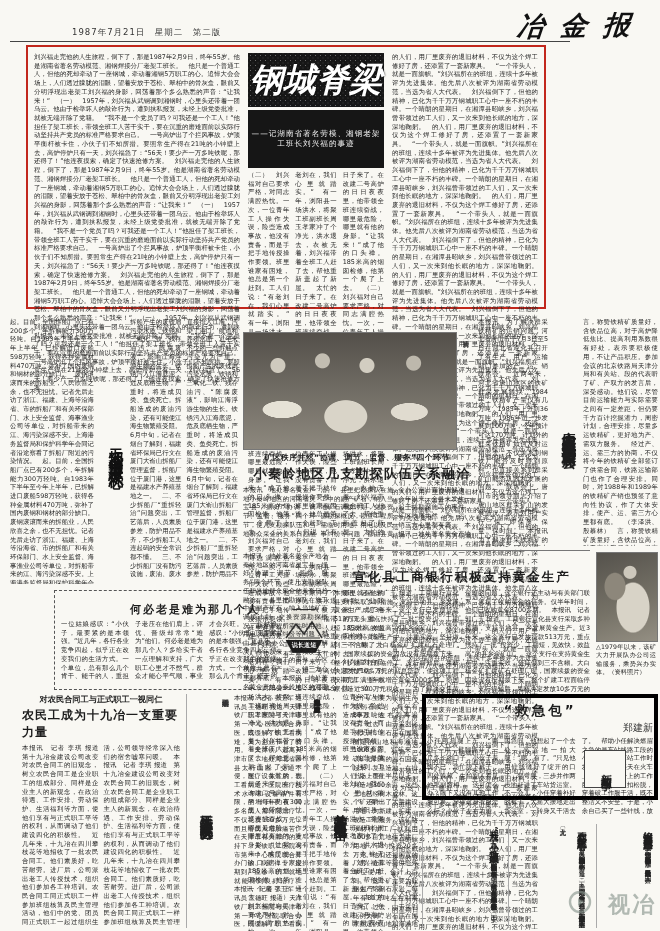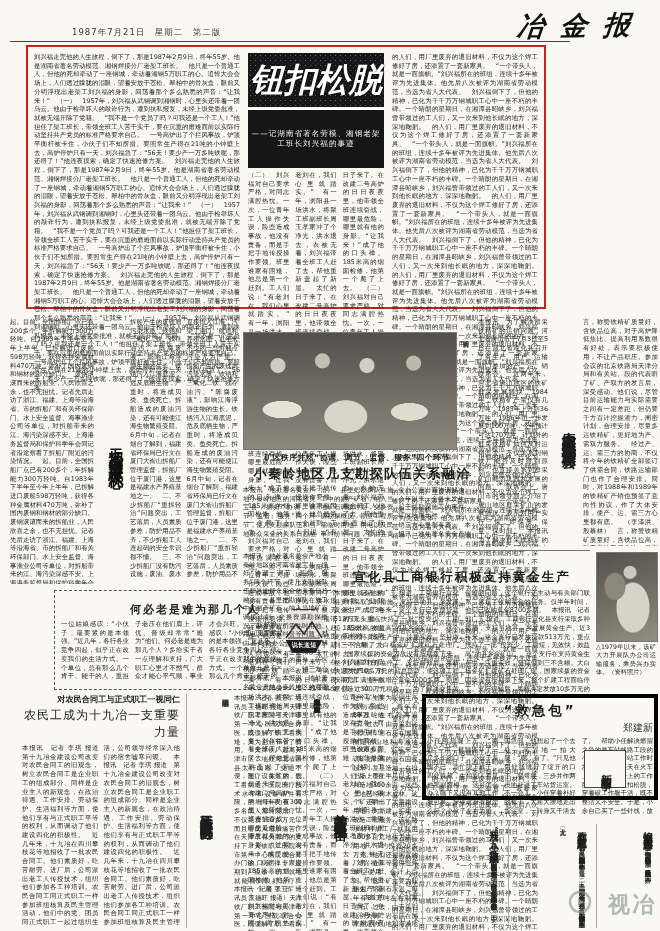--- a/index.html
+++ b/index.html
@@ -63,22 +63,22 @@
   #photo2{left:596px;top:552px;width:60px;height:88px;background-color:#3f3d38;
     background-image:
       radial-gradient(circle at 55% 22%,#cdc8bc 0 6px,transparent 7px),
       radial-gradient(ellipse at 30% 38%,#8d877b 0 10px,transparent 11px),
       radial-gradient(ellipse at 60% 62%,#d8d3c7 0 16px,transparent 17px),
       linear-gradient(160deg,#55524c 0%,#777368 60%,#948f83 100%);
     border:1px solid #777;}
   #photo2-cap{left:596px;top:643px;width:60px;height:46px;font-size:6.2px;}
   
   #nongmin{left:22px;top:694px;width:158px;height:234px;}
-  #nm-kicker{font-size:8.2px;font-weight:bold;text-align:right;}
-  #nm-headline{font-size:12px;font-weight:normal;text-align:right;letter-spacing:1px;margin:2px 0 3px;}
+  #nm-kicker{font-size:8.2px;font-weight:bold;text-align:center;}
+  #nm-headline{font-size:12px;font-weight:bold;text-align:left;letter-spacing:1px;margin:2px 0 3px;}
   #nm-body{height:188px;column-count:2;column-gap:5px;}
   #tiantie{left:186px;top:694px;width:116px;height:234px;display:flex;gap:4px;border-left:1px solid #aaa;padding-left:4px;box-sizing:border-box;}
   #tt-headline{width:24px;height:100%;font-size:13px;font-weight:bold;letter-spacing:1px;text-align:center;}
   #tt-lead{width:11px;height:100%;font-size:7px;color:#333;}
   #tt-body{flex:1;height:100%;}
   #ganjingzi{left:306px;top:694px;width:112px;height:234px;display:flex;gap:4px;border-left:1px solid #aaa;padding-left:4px;box-sizing:border-box;}
   #gj-kicker{width:10px;height:100%;font-size:6.6px;font-weight:bold;}
   #gj-headline{width:24px;height:100%;font-size:13px;font-weight:bold;letter-spacing:1px;text-align:center;}
   #gj-body{flex:1;height:100%;}
   
@@ -104,21 +104,21 @@
 
 <div id="paper">
 
   <div class="art" id="dateline">1987年7月21日　星期二　第二版</div>
   <div class="art" id="masthead">冶金报</div>
   <div class="art" id="headrule"></div>
 
   <div class="art" id="feature">
     <div class="bt" id="feat-left">刘兴福走完他的人生旅程，倒下了，那是1987年2月9日，终年55岁。他是湖南省著名劳动模范、湘钢焊接分厂老架工班长。　他只是一个普通工人，但他的死却牵动了一座钢城，牵动着湘钢5万职工的心。追悼大会会场上，人们透过朦胧的泪眼，望着安放于苍松、翠柏中的骨灰盒，眼前又分明浮现出老架工刘兴福的身影，回荡着那个多么熟悉的声音：“让我来！”　（一）　1957年，刘兴福从武钢调到湘钢时，心里头还带着一团乌云。他由于检举坏人的敲诈行为，遭到挟私报复，未经上级党委批准，就被无端开除了党籍。　“我不是一个党员了吗？可我还是一个工人！”他担任了架工班长，带领全班工人苦干实干，要在沉重的磨难面前以实际行动坚持共产党员的标准严格要求自己。　一号高炉出了个拦风事故，炉顶平衡杆被卡住，小伙子们不知所措。要照常生产得在21吨的小钟壁上去，高炉停炉只有一天，刘兴福急了：“56天！要少产一万多吨铁呢，那还得了！”他连夜摸索，确定了快速抢修方案。　刘兴福走完他的人生旅程，倒下了，那是1987年2月9日，终年55岁。他是湖南省著名劳动模范、湘钢焊接分厂老架工班长。　他只是一个普通工人，但他的死却牵动了一座钢城，牵动着湘钢5万职工的心。追悼大会会场上，人们透过朦胧的泪眼，望着安放于苍松、翠柏中的骨灰盒，眼前又分明浮现出老架工刘兴福的身影，回荡着那个多么熟悉的声音：“让我来！”　（一）　1957年，刘兴福从武钢调到湘钢时，心里头还带着一团乌云。他由于检举坏人的敲诈行为，遭到挟私报复，未经上级党委批准，就被无端开除了党籍。　“我不是一个党员了吗？可我还是一个工人！”他担任了架工班长，带领全班工人苦干实干，要在沉重的磨难面前以实际行动坚持共产党员的标准严格要求自己。　一号高炉出了个拦风事故，炉顶平衡杆被卡住，小伙子们不知所措。要照常生产得在21吨的小钟壁上去，高炉停炉只有一天，刘兴福急了：“56天！要少产一万多吨铁呢，那还得了！”他连夜摸索，确定了快速抢修方案。　刘兴福走完他的人生旅程，倒下了，那是1987年2月9日，终年55岁。他是湖南省著名劳动模范、湘钢焊接分厂老架工班长。　他只是一个普通工人，但他的死却牵动了一座钢城，牵动着湘钢5万职工的心。追悼大会会场上，人们透过朦胧的泪眼，望着安放于苍松、翠柏中的骨灰盒，眼前又分明浮现出老架工刘兴福的身影，回荡着那个多么熟悉的声音：“让我来！”　（一）　1957年，刘兴福从武钢调到湘钢时，心里头还带着一团乌云。他由于检举坏人的敲诈行为，遭到挟私报复，未经上级党委批准，就被无端开除了党籍。　“我不是一个党员了吗？可我还是一个工人！”他担任了架工班长，带领全班工人苦干实干，要在沉重的磨难面前以实际行动坚持共产党员的标准严格要求自己。　一号高炉出了个拦风事故，炉顶平衡杆被卡住，小伙子们不知所措。要照常生产得在21吨的小钟壁上去，高炉停炉只有一天，刘兴福急了：“56天！要少产一万多吨铁呢，那还得了！”他连夜摸索，确定了快速抢修方案。</div>
     <div id="feat-center">
-      <div id="title-art">钮扣松脱</div>
+      <div id="title-art">钢城脊梁</div>
       <div id="feat-subtitle">——记湖南省著名劳模、湘钢老架工班长刘兴福的事迹</div>
       <div class="bt" id="feat-mid-body">（二）　刘兴福对自己要求严格，对同志满腔热忱。一次，一位青年工人操作失误，险些造成事故，他没有责备，而是手把手地传授操作要领。班里谁家有困难，他总是第一个赶到。工人们说：“有老刘在，我们心里就踏实。”　有一年，浏阳县一场洪水，将聚工班副班长周玉孝家冲了个净光，洪水退去，衣被无着，刘兴福带着全班工人赶了去，帮他重新盖起了新屋。　太忙的日子来了。在改建二号高炉的日日夜夜里，他带领全班连续奋战，哪里最危险，哪里就有他的身影。“让我来！”成了他的口头禅。185米高的烟囱检修，他第一个爬了上去。　（二）　刘兴福对自己要求严格，对同志满腔热忱。一次，一位青年工人操作失误，险些造成事故，他没有责备，而是手把手地传授操作要领。班里谁家有困难，他总是第一个赶到。工人们说：“有老刘在，我们心里就踏实。”　有一年，浏阳县一场洪水，将聚工班副班长周玉孝家冲了个净光，洪水退去，衣被无着，刘兴福带着全班工人赶了去，帮他重新盖起了新屋。　太忙的日子来了。在改建二号高炉的日日夜夜里，他带领全班连续奋战，哪里最危险，哪里就有他的身影。“让我来！”成了他的口头禅。185米高的烟囱检修，他第一个爬了上去。　（二）　刘兴福对自己要求严格，对同志满腔热忱。一次，一位青年工人操作失误，险些造成事故，他没有责备，而是手把手地传授操作要领。班里谁家有困难，他总是第一个赶到。工人们说：“有老刘在，我们心里就踏实。”　有一年，浏阳县一场洪水，将聚工班副班长周玉孝家冲了个净光，洪水退去，衣被无着，刘兴福带着全班工人赶了去，帮他重新盖起了新屋。　太忙的日子来了。在改建二号高炉的日日夜夜里，他带领全班连续奋战，哪里最危险，哪里就有他的身影。“让我来！”成了他的口头禅。185米高的烟囱检修，他第一个爬了上去。　（二）　刘兴福对自己要求严格，对同志满腔热忱。一次，一位青年工人操作失误，险些造成事故，他没有责备，而是手把手地传授操作要领。班里谁家有困难，他总是第一个赶到。工人们说：“有老刘在，我们心里就踏实。”　有一年，浏阳县一场洪水，将聚工班副班长周玉孝家冲了个净光，洪水退去，衣被无着，刘兴福带着全班工人赶了去，帮他重新盖起了新屋。　太忙的日子来了。在改建二号高炉的日日夜夜里，他带领全班连续奋战，哪里最危险，哪里就有他的身影。“让我来！”成了他的口头禅。185米高的烟囱检修，他第一个爬了上去。　（二）　刘兴福对自己要求严格，对同志满腔热忱。一次，一位青年工人操作失误，险些造成事故，他没有责备，而是手把手地传授操作要领。班里谁家有困难，他总是第一个赶到。工人们说：“有老刘在，我们心里就踏实。”　有一年，浏阳县一场洪水，将聚工班副班长周玉孝家冲了个净光，洪水退去，衣被无着，刘兴福带着全班工人赶了去，帮他重新盖起了新屋。　太忙的日子来了。在改建二号高炉的日日夜夜里，他带领全班连续奋战，哪里最危险，哪里就有他的身影。“让我来！”成了他的口头禅。185米高的烟囱检修，他第一个爬了上去。　（二）　刘兴福对自己要求严格，对同志满腔热忱。一次，一位青年工人操作失误，险些造成事故，他没有责备，而是手把手地传授操作要领。班里谁家有困难，他总是第一个赶到。工人们说：“有老刘在，我们心里就踏实。”　有一年，浏阳县一场洪水，将聚工班副班长周玉孝家冲了个净光，洪水退去，衣被无着，刘兴福带着全班工人赶了去，帮他重新盖起了新屋。　太忙的日子来了。在改建二号高炉的日日夜夜里，他带领全班连续奋战，哪里最危险，哪里就有他的身影。“让我来！”成了他的口头禅。185米高的烟囱检修，他第一个爬了上去。　（二）　刘兴福对自己要求严格，对同志满腔热忱。一次，一位青年工人操作失误，险些造成事故，他没有责备，而是手把手地传授操作要领。班里谁家有困难，他总是第一个赶到。工人们说：“有老刘在，我们心里就踏实。”　有一年，浏阳县一场洪水，将聚工班副班长周玉孝家冲了个净光，洪水退去，衣被无着，刘兴福带着全班工人赶了去，帮他重新盖起了新屋。　太忙的日子来了。在改建二号高炉的日日夜夜里，他带领全班连续奋战，哪里最危险，哪里就有他的身影。“让我来！”成了他的口头禅。185米高的烟囱检修，他第一个爬了上去。　（二）　刘兴福对自己要求严格，对同志满腔热忱。一次，一位青年工人操作失误，险些造成事故，他没有责备，而是手把手地传授操作要领。班里谁家有困难，他总是第一个赶到。工人们说：“有老刘在，我们心里就踏实。”　有一年，浏阳县一场洪水，将聚工班副班长周玉孝家冲了个净光，洪水退去，衣被无着，刘兴福带着全班工人赶了去，帮他重新盖起了新屋。　太忙的日子来了。在改建二号高炉的日日夜夜里，他带领全班连续奋战，哪里最危险，哪里就有他的身影。“让我来！”成了他的口头禅。185米高的烟囱检修，他第一个爬了上去。　（二）　刘兴福对自己要求严格，对同志满腔热忱。一次，一位青年工人操作失误，险些造成事故，他没有责备，而是手把手地传授操作要领。班里谁家有困难，他总是第一个赶到。工人们说：“有老刘在，我们心里就踏实。”　有一年，浏阳县一场洪水，将聚工班副班长周玉孝家冲了个净光，洪水退去，衣被无着，刘兴福带着全班工人赶了去，帮他重新盖起了新屋。　太忙的日子来了。在改建二号高炉的日日夜夜里，他带领全班连续奋战，哪里最危险，哪里就有他的身影。“让我来！”成了他的口头禅。185米高的烟囱检修，他第一个爬了上去。　（二）　刘兴福对自己要求严格，对同志满腔热忱。一次，一位青年工人操作失误，险些造成事故，他没有责备，而是手把手地传授操作要领。班里谁家有困难，他总是第一个赶到。工人们说：“有老刘在，我们心里就踏实。”　有一年，浏阳县一场洪水，将聚工班副班长周玉孝家冲了个净光，洪水退去，衣被无着，刘兴福带着全班工人赶了去，帮他重新盖起了新屋。　太忙的日子来了。在改建二号高炉的日日夜夜里，他带领全班连续奋战，哪里最危险，哪里就有他的身影。“让我来！”成了他的口头禅。185米高的烟囱检修，他第一个爬了上去。　（二）　刘兴福对自己要求严格，对同志满腔热忱。一次，一位青年工人操作失误，险些造成事故，他没有责备，而是手把手地传授操作要领。班里谁家有困难，他总是第一个赶到。工人们说：“有老刘在，我们心里就踏实。”　有一年，浏阳县一场洪水，将聚工班副班长周玉孝家冲了个净光，洪水退去，衣被无着，刘兴福带着全班工人赶了去，帮他重新盖起了新屋。　太忙的日子来了。在改建二号高炉的日日夜夜里，他带领全班连续奋战，哪里最危险，哪里就有他的身影。“让我来！”成了他的口头禅。185米高的烟囱检修，他第一个爬了上去。　（二）　刘兴福对自己要求严格，对同志满腔热忱。一次，一位青年工人操作失误，险些造成事故，他没有责备，而是手把手地传授操作要领。班里谁家有困难，他总是第一个赶到。工人们说：“有老刘在，我们心里就踏实。”　有一年，浏阳县一场洪水，将聚工班副班长周玉孝家冲了个净光，洪水退去，衣被无着，刘兴福带着全班工人赶了去，帮他重新盖起了新屋。　太忙的日子来了。在改建二号高炉的日日夜夜里，他带领全班连续奋战，哪里最危险，哪里就有他的身影。“让我来！”成了他的口头禅。185米高的烟囱检修，他第一个爬了上去。　（二）　刘兴福对自己要求严格，对同志满腔热忱。一次，一位青年工人操作失误，险些造成事故，他没有责备，而是手把手地传授操作要领。班里谁家有困难，他总是第一个赶到。工人们说：“有老刘在，我们心里就踏实。”　有一年，浏阳县一场洪水，将聚工班副班长周玉孝家冲了个净光，洪水退去，衣被无着，刘兴福带着全班工人赶了去，帮他重新盖起了新屋。　太忙的日子来了。在改建二号高炉的日日夜夜里，他带领全班连续奋战，哪里最危险，哪里就有他的身影。“让我来！”成了他的口头禅。185米高的烟囱检修，他第一个爬了上去。　（二）　刘兴福对自己要求严格，对同志满腔热忱。一次，一位青年工人操作失误，险些造成事故，他没有责备，而是手把手地传授操作要领。班里谁家有困难，他总是第一个赶到。工人们说：“有老刘在，我们心里就踏实。”　有一年，浏阳县一场洪水，将聚工班副班长周玉孝家冲了个净光，洪水退去，衣被无着，刘兴福带着全班工人赶了去，帮他重新盖起了新屋。　太忙的日子来了。在改建二号高炉的日日夜夜里，他带领全班连续奋战，哪里最危险，哪里就有他的身影。“让我来！”成了他的口头禅。185米高的烟囱检修，他第一个爬了上去。　（二）　刘兴福对自己要求严格，对同志满腔热忱。一次，一位青年工人操作失误，险些造成事故，他没有责备，而是手把手地传授操作要领。班里谁家有困难，他总是第一个赶到。工人们说：“有老刘在，我们心里就踏实。”　有一年，浏阳县一场洪水，将聚工班副班长周玉孝家冲了个净光，洪水退去，衣被无着，刘兴福带着全班工人赶了去，帮他重新盖起了新屋。　太忙的日子来了。在改建二号高炉的日日夜夜里，他带领全班连续奋战，哪里最危险，哪里就有他的身影。“让我来！”成了他的口头禅。185米高的烟囱检修，他第一个爬了上去。　（二）　刘兴福对自己要求严格，对同志满腔热忱。一次，一位青年工人操作失误，险些造成事故，他没有责备，而是手把手地传授操作要领。班里谁家有困难，他总是第一个赶到。工人们说：“有老刘在，我们心里就踏实。”　有一年，浏阳县一场洪水，将聚工班副班长周玉孝家冲了个净光，洪水退去，衣被无着，刘兴福带着全班工人赶了去，帮他重新盖起了新屋。　太忙的日子来了。在改建二号高炉的日日夜夜里，他带领全班连续奋战，哪里最危险，哪里就有他的身影。“让我来！”成了他的口头禅。185米高的烟囱检修，他第一个爬了上去。　（二）　刘兴福对自己要求严格，对同志满腔热忱。一次，一位青年工人操作失误，险些造成事故，他没有责备，而是手把手地传授操作要领。班里谁家有困难，他总是第一个赶到。工人们说：“有老刘在，我们心里就踏实。”　有一年，浏阳县一场洪水，将聚工班副班长周玉孝家冲了个净光，洪水退去，衣被无着，刘兴福带着全班工人赶了去，帮他重新盖起了新屋。　太忙的日子来了。在改建二号高炉的日日夜夜里，他带领全班连续奋战，哪里最危险，哪里就有他的身影。“让我来！”成了他的口头禅。185米高的烟囱检修，他第一个爬了上去。　（二）　刘兴福对自己要求严格，对同志满腔热忱。一次，一位青年工人操作失误，险些造成事故，他没有责备，而是手把手地传授操作要领。班里谁家有困难，他总是第一个赶到。工人们说：“有老刘在，我们心里就踏实。”　有一年，浏阳县一场洪水，将聚工班副班长周玉孝家冲了个净光，洪水退去，衣被无着，刘兴福带着全班工人赶了去，帮他重新盖起了新屋。　太忙的日子来了。在改建二号高炉的日日夜夜里，他带领全班连续奋战，哪里最危险，哪里就有他的身影。“让我来！”成了他的口头禅。185米高的烟囱检修，他第一个爬了上去。　（二）　刘兴福对自己要求严格，对同志满腔热忱。一次，一位青年工人操作失误，险些造成事故，他没有责备，而是手把手地传授操作要领。班里谁家有困难，他总是第一个赶到。工人们说：“有老刘在，我们心里就踏实。”　有一年，浏阳县一场洪水，将聚工班副班长周玉孝家冲了个净光，洪水退去，衣被无着，刘兴福带着全班工人赶了去，帮他重新盖起了新屋。　太忙的日子来了。在改建二号高炉的日日夜夜里，他带领全班连续奋战，哪里最危险，哪里就有他的身影。“让我来！”成了他的口头禅。185米高的烟囱检修，他第一个爬了上去。　（二）　刘兴福对自己要求严格，对同志满腔热忱。一次，一位青年工人操作失误，险些造成事故，他没有责备，而是手把手地传授操作要领。班里谁家有困难，他总是第一个赶到。工人们说：“有老刘在，我们心里就踏实。”　有一年，浏阳县一场洪水，将聚工班副班长周玉孝家冲了个净光，洪水退去，衣被无着，刘兴福带着全班工人赶了去，帮他重新盖起了新屋。　太忙的日子来了。在改建二号高炉的日日夜夜里，他带领全班连续奋战，哪里最危险，哪里就有他的身影。“让我来！”成了他的口头禅。185米高的烟囱检修，他第一个爬了上去。　（二）　刘兴福对自己要求严格，对同志满腔热忱。一次，一位青年工人操作失误，险些造成事故，他没有责备，而是手把手地传授操作要领。班里谁家有困难，他总是第一个赶到。工人们说：“有老刘在，我们心里就踏实。”　有一年，浏阳县一场洪水，将聚工班副班长周玉孝家冲了个净光，洪水退去，衣被无着，刘兴福带着全班工人赶了去，帮他重新盖起了新屋。　太忙的日子来了。在改建二号高炉的日日夜夜里，他带领全班连续奋战，哪里最危险，哪里就有他的身影。“让我来！”成了他的口头禅。185米高的烟囱检修，他第一个爬了上去。　（二）　刘兴福对自己要求严格，对同志满腔热忱。一次，一位青年工人操作失误，险些造成事故，他没有责备，而是手把手地传授操作要领。班里谁家有困难，他总是第一个赶到。工人们说：“有老刘在，我们心里就踏实。”　有一年，浏阳县一场洪水，将聚工班副班长周玉孝家冲了个净光，洪水退去，衣被无着，刘兴福带着全班工人赶了去，帮他重新盖起了新屋。　太忙的日子来了。在改建二号高炉的日日夜夜里，他带领全班连续奋战，哪里最危险，哪里就有他的身影。“让我来！”成了他的口头禅。185米高的烟囱检修，他第一个爬了上去。　（二）　刘兴福对自己要求严格，对同志满腔热忱。一次，一位青年工人操作失误，险些造成事故，他没有责备，而是手把手地传授操作要领。班里谁家有困难，他总是第一个赶到。工人们说：“有老刘在，我们心里就踏实。”　有一年，浏阳县一场洪水，将聚工班副班长周玉孝家冲了个净光，洪水退去，衣被无着，刘兴福带着全班工人赶了去，帮他重新盖起了新屋。　太忙的日子来了。在改建二号高炉的日日夜夜里，他带领全班连续奋战，哪里最危险，哪里就有他的身影。“让我来！”成了他的口头禅。185米高的烟囱检修，他第一个爬了上去。　（二）　刘兴福对自己要求严格，对同志满腔热忱。一次，一位青年工人操作失误，险些造成事故，他没有责备，而是手把手地传授操作要领。班里谁家有困难，他总是第一个赶到。工人们说：“有老刘在，我们心里就踏实。”　有一年，浏阳县一场洪水，将聚工班副班长周玉孝家冲了个净光，洪水退去，衣被无着，刘兴福带着全班工人赶了去，帮他重新盖起了新屋。　太忙的日子来了。在改建二号高炉的日日夜夜里，他带领全班连续奋战，哪里最危险，哪里就有他的身影。“让我来！”成了他的口头禅。185米高的烟囱检修，他第一个爬了上去。　（二）　刘兴福对自己要求严格，对同志满腔热忱。一次，一位青年工人操作失误，险些造成事故，他没有责备，而是手把手地传授操作要领。班里谁家有困难，他总是第一个赶到。工人们说：“有老刘在，我们心里就踏实。”　有一年，浏阳县一场洪水，将聚工班副班长周玉孝家冲了个净光，洪水退去，衣被无着，刘兴福带着全班工人赶了去，帮他重新盖起了新屋。　太忙的日子来了。在改建二号高炉的日日夜夜里，他带领全班连续奋战，哪里最危险，哪里就有他的身影。“让我来！”成了他的口头禅。185米高的烟囱检修，他第一个爬了上去。　（二）　刘兴福对自己要求严格，对同志满腔热忱。一次，一位青年工人操作失误，险些造成事故，他没有责备，而是手把手地传授操作要领。班里谁家有困难，他总是第一个赶到。工人们说：“有老刘在，我们心里就踏实。”　有一年，浏阳县一场洪水，将聚工班副班长周玉孝家冲了个净光，洪水退去，衣被无着，刘兴福带着全班工人赶了去，帮他重新盖起了新屋。　太忙的日子来了。在改建二号高炉的日日夜夜里，他带领全班连续奋战，哪里最危险，哪里就有他的身影。“让我来！”成了他的口头禅。185米高的烟囱检修，他第一个爬了上去。　（二）　刘兴福对自己要求严格，对同志满腔热忱。一次，一位青年工人操作失误，险些造成事故，他没有责备，而是手把手地传授操作要领。班里谁家有困难，他总是第一个赶到。工人们说：“有老刘在，我们心里就踏实。”　有一年，浏阳县一场洪水，将聚工班副班长周玉孝家冲了个净光，洪水退去，衣被无着，刘兴福带着全班工人赶了去，帮他重新盖起了新屋。　太忙的日子来了。在改建二号高炉的日日夜夜里，他带领全班连续奋战，哪里最危险，哪里就有他的身影。“让我来！”成了他的口头禅。185米高的烟囱检修，他第一个爬了上去。　（二）　刘兴福对自己要求严格，对同志满腔热忱。一次，一位青年工人操作失误，险些造成事故，他没有责备，而是手把手地传授操作要领。班里谁家有困难，他总是第一个赶到。工人们说：“有老刘在，我们心里就踏实。”　有一年，浏阳县一场洪水，将聚工班副班长周玉孝家冲了个净光，洪水退去，衣被无着，刘兴福带着全班工人赶了去，帮他重新盖起了新屋。　太忙的日子来了。在改建二号高炉的日日夜夜里，他带领全班连续奋战，哪里最危险，哪里就有他的身影。“让我来！”成了他的口头禅。185米高的烟囱检修，他第一个爬了上去。　（二）　刘兴福对自己要求严格，对同志满腔热忱。一次，一位青年工人操作失误，险些造成事故，他没有责备，而是手把手地传授操作要领。班里谁家有困难，他总是第一个赶到。工人们说：“有老刘在，我们心里就踏实。”　有一年，浏阳县一场洪水，将聚工班副班长周玉孝家冲了个净光，洪水退去，衣被无着，刘兴福带着全班工人赶了去，帮他重新盖起了新屋。　太忙的日子来了。在改建二号高炉的日日夜夜里，他带领全班连续奋战，哪里最危险，哪里就有他的身影。“让我来！”成了他的口头禅。185米高的烟囱检修，他第一个爬了上去。　（二）　刘兴福对自己要求严格，对同志满腔热忱。一次，一位青年工人操作失误，险些造成事故，他没有责备，而是手把手地传授操作要领。班里谁家有困难，他总是第一个赶到。工人们说：“有老刘在，我们心里就踏实。”　有一年，浏阳县一场洪水，将聚工班副班长周玉孝家冲了个净光，洪水退去，衣被无着，刘兴福带着全班工人赶了去，帮他重新盖起了新屋。　太忙的日子来了。在改建二号高炉的日日夜夜里，他带领全班连续奋战，哪里最危险，哪里就有他的身影。“让我来！”成了他的口头禅。185米高的烟囱检修，他第一个爬了上去。　（二）　刘兴福对自己要求严格，对同志满腔热忱。一次，一位青年工人操作失误，险些造成事故，他没有责备，而是手把手地传授操作要领。班里谁家有困难，他总是第一个赶到。工人们说：“有老刘在，我们心里就踏实。”　有一年，浏阳县一场洪水，将聚工班副班长周玉孝家冲了个净光，洪水退去，衣被无着，刘兴福带着全班工人赶了去，帮他重新盖起了新屋。　太忙的日子来了。在改建二号高炉的日日夜夜里，他带领全班连续奋战，哪里最危险，哪里就有他的身影。“让我来！”成了他的口头禅。185米高的烟囱检修，他第一个爬了上去。</div>
     </div>
     <div style="display:flex;flex-direction:column;height:100%;">
       <div class="bt" id="feat-right" style="flex:1;">的人们，用厂里废弃的退旧材料，不仅为这个焊工修好了房，还添置了一套新家具。　“一个带头人，就是一面旗帜。”刘兴福所在的班组，连续十多年被评为先进集体。他先后八次被评为湖南省劳动模范，当选为省人大代表。　刘兴福倒下了，但他的精神，已化为千千万万钢城职工心中一座不朽的丰碑。一个晴朗的星期日，在湘潭县昭峡乡，刘兴福曾带领过的工人们，又一次来到他长眠的地方，深深地鞠躬。　的人们，用厂里废弃的退旧材料，不仅为这个焊工修好了房，还添置了一套新家具。　“一个带头人，就是一面旗帜。”刘兴福所在的班组，连续十多年被评为先进集体。他先后八次被评为湖南省劳动模范，当选为省人大代表。　刘兴福倒下了，但他的精神，已化为千千万万钢城职工心中一座不朽的丰碑。一个晴朗的星期日，在湘潭县昭峡乡，刘兴福曾带领过的工人们，又一次来到他长眠的地方，深深地鞠躬。　的人们，用厂里废弃的退旧材料，不仅为这个焊工修好了房，还添置了一套新家具。　“一个带头人，就是一面旗帜。”刘兴福所在的班组，连续十多年被评为先进集体。他先后八次被评为湖南省劳动模范，当选为省人大代表。　刘兴福倒下了，但他的精神，已化为千千万万钢城职工心中一座不朽的丰碑。一个晴朗的星期日，在湘潭县昭峡乡，刘兴福曾带领过的工人们，又一次来到他长眠的地方，深深地鞠躬。　的人们，用厂里废弃的退旧材料，不仅为这个焊工修好了房，还添置了一套新家具。　“一个带头人，就是一面旗帜。”刘兴福所在的班组，连续十多年被评为先进集体。他先后八次被评为湖南省劳动模范，当选为省人大代表。　刘兴福倒下了，但他的精神，已化为千千万万钢城职工心中一座不朽的丰碑。一个晴朗的星期日，在湘潭县昭峡乡，刘兴福曾带领过的工人们，又一次来到他长眠的地方，深深地鞠躬。　的人们，用厂里废弃的退旧材料，不仅为这个焊工修好了房，还添置了一套新家具。　“一个带头人，就是一面旗帜。”刘兴福所在的班组，连续十多年被评为先进集体。他先后八次被评为湖南省劳动模范，当选为省人大代表。　刘兴福倒下了，但他的精神，已化为千千万万钢城职工心中一座不朽的丰碑。一个晴朗的星期日，在湘潭县昭峡乡，刘兴福曾带领过的工人们，又一次来到他长眠的地方，深深地鞠躬。　的人们，用厂里废弃的退旧材料，不仅为这个焊工修好了房，还添置了一套新家具。　“一个带头人，就是一面旗帜。”刘兴福所在的班组，连续十多年被评为先进集体。他先后八次被评为湖南省劳动模范，当选为省人大代表。　刘兴福倒下了，但他的精神，已化为千千万万钢城职工心中一座不朽的丰碑。一个晴朗的星期日，在湘潭县昭峡乡，刘兴福曾带领过的工人们，又一次来到他长眠的地方，深深地鞠躬。　的人们，用厂里废弃的退旧材料，不仅为这个焊工修好了房，还添置了一套新家具。　“一个带头人，就是一面旗帜。”刘兴福所在的班组，连续十多年被评为先进集体。他先后八次被评为湖南省劳动模范，当选为省人大代表。　刘兴福倒下了，但他的精神，已化为千千万万钢城职工心中一座不朽的丰碑。一个晴朗的星期日，在湘潭县昭峡乡，刘兴福曾带领过的工人们，又一次来到他长眠的地方，深深地鞠躬。　的人们，用厂里废弃的退旧材料，不仅为这个焊工修好了房，还添置了一套新家具。　“一个带头人，就是一面旗帜。”刘兴福所在的班组，连续十多年被评为先进集体。他先后八次被评为湖南省劳动模范，当选为省人大代表。　刘兴福倒下了，但他的精神，已化为千千万万钢城职工心中一座不朽的丰碑。一个晴朗的星期日，在湘潭县昭峡乡，刘兴福曾带领过的工人们，又一次来到他长眠的地方，深深地鞠躬。　的人们，用厂里废弃的退旧材料，不仅为这个焊工修好了房，还添置了一套新家具。　“一个带头人，就是一面旗帜。”刘兴福所在的班组，连续十多年被评为先进集体。他先后八次被评为湖南省劳动模范，当选为省人大代表。　刘兴福倒下了，但他的精神，已化为千千万万钢城职工心中一座不朽的丰碑。一个晴朗的星期日，在湘潭县昭峡乡，刘兴福曾带领过的工人们，又一次来到他长眠的地方，深深地鞠躬。　的人们，用厂里废弃的退旧材料，不仅为这个焊工修好了房，还添置了一套新家具。　“一个带头人，就是一面旗帜。”刘兴福所在的班组，连续十多年被评为先进集体。他先后八次被评为湖南省劳动模范，当选为省人大代表。　刘兴福倒下了，但他的精神，已化为千千万万钢城职工心中一座不朽的丰碑。一个晴朗的星期日，在湘潭县昭峡乡，刘兴福曾带领过的工人们，又一次来到他长眠的地方，深深地鞠躬。　的人们，用厂里废弃的退旧材料，不仅为这个焊工修好了房，还添置了一套新家具。　“一个带头人，就是一面旗帜。”刘兴福所在的班组，连续十多年被评为先进集体。他先后八次被评为湖南省劳动模范，当选为省人大代表。　刘兴福倒下了，但他的精神，已化为千千万万钢城职工心中一座不朽的丰碑。一个晴朗的星期日，在湘潭县昭峡乡，刘兴福曾带领过的工人们，又一次来到他长眠的地方，深深地鞠躬。　的人们，用厂里废弃的退旧材料，不仅为这个焊工修好了房，还添置了一套新家具。　“一个带头人，就是一面旗帜。”刘兴福所在的班组，连续十多年被评为先进集体。他先后八次被评为湖南省劳动模范，当选为省人大代表。　刘兴福倒下了，但他的精神，已化为千千万万钢城职工心中一座不朽的丰碑。一个晴朗的星期日，在湘潭县昭峡乡，刘兴福曾带领过的工人们，又一次来到他长眠的地方，深深地鞠躬。　的人们，用厂里废弃的退旧材料，不仅为这个焊工修好了房，还添置了一套新家具。　“一个带头人，就是一面旗帜。”刘兴福所在的班组，连续十多年被评为先进集体。他先后八次被评为湖南省劳动模范，当选为省人大代表。　刘兴福倒下了，但他的精神，已化为千千万万钢城职工心中一座不朽的丰碑。一个晴朗的星期日，在湘潭县昭峡乡，刘兴福曾带领过的工人们，又一次来到他长眠的地方，深深地鞠躬。　的人们，用厂里废弃的退旧材料，不仅为这个焊工修好了房，还添置了一套新家具。　“一个带头人，就是一面旗帜。”刘兴福所在的班组，连续十多年被评为先进集体。他先后八次被评为湖南省劳动模范，当选为省人大代表。　刘兴福倒下了，但他的精神，已化为千千万万钢城职工心中一座不朽的丰碑。一个晴朗的星期日，在湘潭县昭峡乡，刘兴福曾带领过的工人们，又一次来到他长眠的地方，深深地鞠躬。　的人们，用厂里废弃的退旧材料，不仅为这个焊工修好了房，还添置了一套新家具。　“一个带头人，就是一面旗帜。”刘兴福所在的班组，连续十多年被评为先进集体。他先后八次被评为湖南省劳动模范，当选为省人大代表。　刘兴福倒下了，但他的精神，已化为千千万万钢城职工心中一座不朽的丰碑。一个晴朗的星期日，在湘潭县昭峡乡，刘兴福曾带领过的工人们，又一次来到他长眠的地方，深深地鞠躬。　的人们，用厂里废弃的退旧材料，不仅为这个焊工修好了房，还添置了一套新家具。　“一个带头人，就是一面旗帜。”刘兴福所在的班组，连续十多年被评为先进集体。他先后八次被评为湖南省劳动模范，当选为省人大代表。　刘兴福倒下了，但他的精神，已化为千千万万钢城职工心中一座不朽的丰碑。一个晴朗的星期日，在湘潭县昭峡乡，刘兴福曾带领过的工人们，又一次来到他长眠的地方，深深地鞠躬。　的人们，用厂里废弃的退旧材料，不仅为这个焊工修好了房，还添置了一套新家具。　“一个带头人，就是一面旗帜。”刘兴福所在的班组，连续十多年被评为先进集体。他先后八次被评为湖南省劳动模范，当选为省人大代表。　刘兴福倒下了，但他的精神，已化为千千万万钢城职工心中一座不朽的丰碑。一个晴朗的星期日，在湘潭县昭峡乡，刘兴福曾带领过的工人们，又一次来到他长眠的地方，深深地鞠躬。　的人们，用厂里废弃的退旧材料，不仅为这个焊工修好了房，还添置了一套新家具。　“一个带头人，就是一面旗帜。”刘兴福所在的班组，连续十多年被评为先进集体。他先后八次被评为湖南省劳动模范，当选为省人大代表。　刘兴福倒下了，但他的精神，已化为千千万万钢城职工心中一座不朽的丰碑。一个晴朗的星期日，在湘潭县昭峡乡，刘兴福曾带领过的工人们，又一次来到他长眠的地方，深深地鞠躬。　的人们，用厂里废弃的退旧材料，不仅为这个焊工修好了房，还添置了一套新家具。　“一个带头人，就是一面旗帜。”刘兴福所在的班组，连续十多年被评为先进集体。他先后八次被评为湖南省劳动模范，当选为省人大代表。　刘兴福倒下了，但他的精神，已化为千千万万钢城职工心中一座不朽的丰碑。一个晴朗的星期日，在湘潭县昭峡乡，刘兴福曾带领过的工人们，又一次来到他长眠的地方，深深地鞠躬。　的人们，用厂里废弃的退旧材料，不仅为这个焊工修好了房，还添置了一套新家具。　“一个带头人，就是一面旗帜。”刘兴福所在的班组，连续十多年被评为先进集体。他先后八次被评为湖南省劳动模范，当选为省人大代表。　刘兴福倒下了，但他的精神，已化为千千万万钢城职工心中一座不朽的丰碑。一个晴朗的星期日，在湘潭县昭峡乡，刘兴福曾带领过的工人们，又一次来到他长眠的地方，深深地鞠躬。　的人们，用厂里废弃的退旧材料，不仅为这个焊工修好了房，还添置了一套新家具。　“一个带头人，就是一面旗帜。”刘兴福所在的班组，连续十多年被评为先进集体。他先后八次被评为湖南省劳动模范，当选为省人大代表。　刘兴福倒下了，但他的精神，已化为千千万万钢城职工心中一座不朽的丰碑。一个晴朗的星期日，在湘潭县昭峡乡，刘兴福曾带领过的工人们，又一次来到他长眠的地方，深深地鞠躬。　的人们，用厂里废弃的退旧材料，不仅为这个焊工修好了房，还添置了一套新家具。　“一个带头人，就是一面旗帜。”刘兴福所在的班组，连续十多年被评为先进集体。他先后八次被评为湖南省劳动模范，当选为省人大代表。　刘兴福倒下了，但他的精神，已化为千千万万钢城职工心中一座不朽的丰碑。一个晴朗的星期日，在湘潭县昭峡乡，刘兴福曾带领过的工人们，又一次来到他长眠的地方，深深地鞠躬。　的人们，用厂里废弃的退旧材料，不仅为这个焊工修好了房，还添置了一套新家具。　“一个带头人，就是一面旗帜。”刘兴福所在的班组，连续十多年被评为先进集体。他先后八次被评为湖南省劳动模范，当选为省人大代表。　刘兴福倒下了，但他的精神，已化为千千万万钢城职工心中一座不朽的丰碑。一个晴朗的星期日，在湘潭县昭峡乡，刘兴福曾带领过的工人们，又一次来到他长眠的地方，深深地鞠躬。　的人们，用厂里废弃的退旧材料，不仅为这个焊工修好了房，还添置了一套新家具。　“一个带头人，就是一面旗帜。”刘兴福所在的班组，连续十多年被评为先进集体。他先后八次被评为湖南省劳动模范，当选为省人大代表。　刘兴福倒下了，但他的精神，已化为千千万万钢城职工心中一座不朽的丰碑。一个晴朗的星期日，在湘潭县昭峡乡，刘兴福曾带领过的工人们，又一次来到他长眠的地方，深深地鞠躬。　的人们，用厂里废弃的退旧材料，不仅为这个焊工修好了房，还添置了一套新家具。　“一个带头人，就是一面旗帜。”刘兴福所在的班组，连续十多年被评为先进集体。他先后八次被评为湖南省劳动模范，当选为省人大代表。　刘兴福倒下了，但他的精神，已化为千千万万钢城职工心中一座不朽的丰碑。一个晴朗的星期日，在湘潭县昭峡乡，刘兴福曾带领过的工人们，又一次来到他长眠的地方，深深地鞠躬。　的人们，用厂里废弃的退旧材料，不仅为这个焊工修好了房，还添置了一套新家具。　“一个带头人，就是一面旗帜。”刘兴福所在的班组，连续十多年被评为先进集体。他先后八次被评为湖南省劳动模范，当选为省人大代表。　刘兴福倒下了，但他的精神，已化为千千万万钢城职工心中一座不朽的丰碑。一个晴朗的星期日，在湘潭县昭峡乡，刘兴福曾带领过的工人们，又一次来到他长眠的地方，深深地鞠躬。　的人们，用厂里废弃的退旧材料，不仅为这个焊工修好了房，还添置了一套新家具。　“一个带头人，就是一面旗帜。”刘兴福所在的班组，连续十多年被评为先进集体。他先后八次被评为湖南省劳动模范，当选为省人大代表。　刘兴福倒下了，但他的精神，已化为千千万万钢城职工心中一座不朽的丰碑。一个晴朗的星期日，在湘潭县昭峡乡，刘兴福曾带领过的工人们，又一次来到他长眠的地方，深深地鞠躬。　的人们，用厂里废弃的退旧材料，不仅为这个焊工修好了房，还添置了一套新家具。　“一个带头人，就是一面旗帜。”刘兴福所在的班组，连续十多年被评为先进集体。他先后八次被评为湖南省劳动模范，当选为省人大代表。　刘兴福倒下了，但他的精神，已化为千千万万钢城职工心中一座不朽的丰碑。一个晴朗的星期日，在湘潭县昭峡乡，刘兴福曾带领过的工人们，又一次来到他长眠的地方，深深地鞠躬。　的人们，用厂里废弃的退旧材料，不仅为这个焊工修好了房，还添置了一套新家具。　“一个带头人，就是一面旗帜。”刘兴福所在的班组，连续十多年被评为先进集体。他先后八次被评为湖南省劳动模范，当选为省人大代表。　刘兴福倒下了，但他的精神，已化为千千万万钢城职工心中一座不朽的丰碑。一个晴朗的星期日，在湘潭县昭峡乡，刘兴福曾带领过的工人们，又一次来到他长眠的地方，深深地鞠躬。　的人们，用厂里废弃的退旧材料，不仅为这个焊工修好了房，还添置了一套新家具。　“一个带头人，就是一面旗帜。”刘兴福所在的班组，连续十多年被评为先进集体。他先后八次被评为湖南省劳动模范，当选为省人大代表。　刘兴福倒下了，但他的精神，已化为千千万万钢城职工心中一座不朽的丰碑。一个晴朗的星期日，在湘潭县昭峡乡，刘兴福曾带领过的工人们，又一次来到他长眠的地方，深深地鞠躬。　的人们，用厂里废弃的退旧材料，不仅为这个焊工修好了房，还添置了一套新家具。　“一个带头人，就是一面旗帜。”刘兴福所在的班组，连续十多年被评为先进集体。他先后八次被评为湖南省劳动模范，当选为省人大代表。　刘兴福倒下了，但他的精神，已化为千千万万钢城职工心中一座不朽的丰碑。一个晴朗的星期日，在湘潭县昭峡乡，刘兴福曾带领过的工人们，又一次来到他长眠的地方，深深地鞠躬。</div>
 
     </div>
   </div>
 
   <div class="art" id="shipblock">

